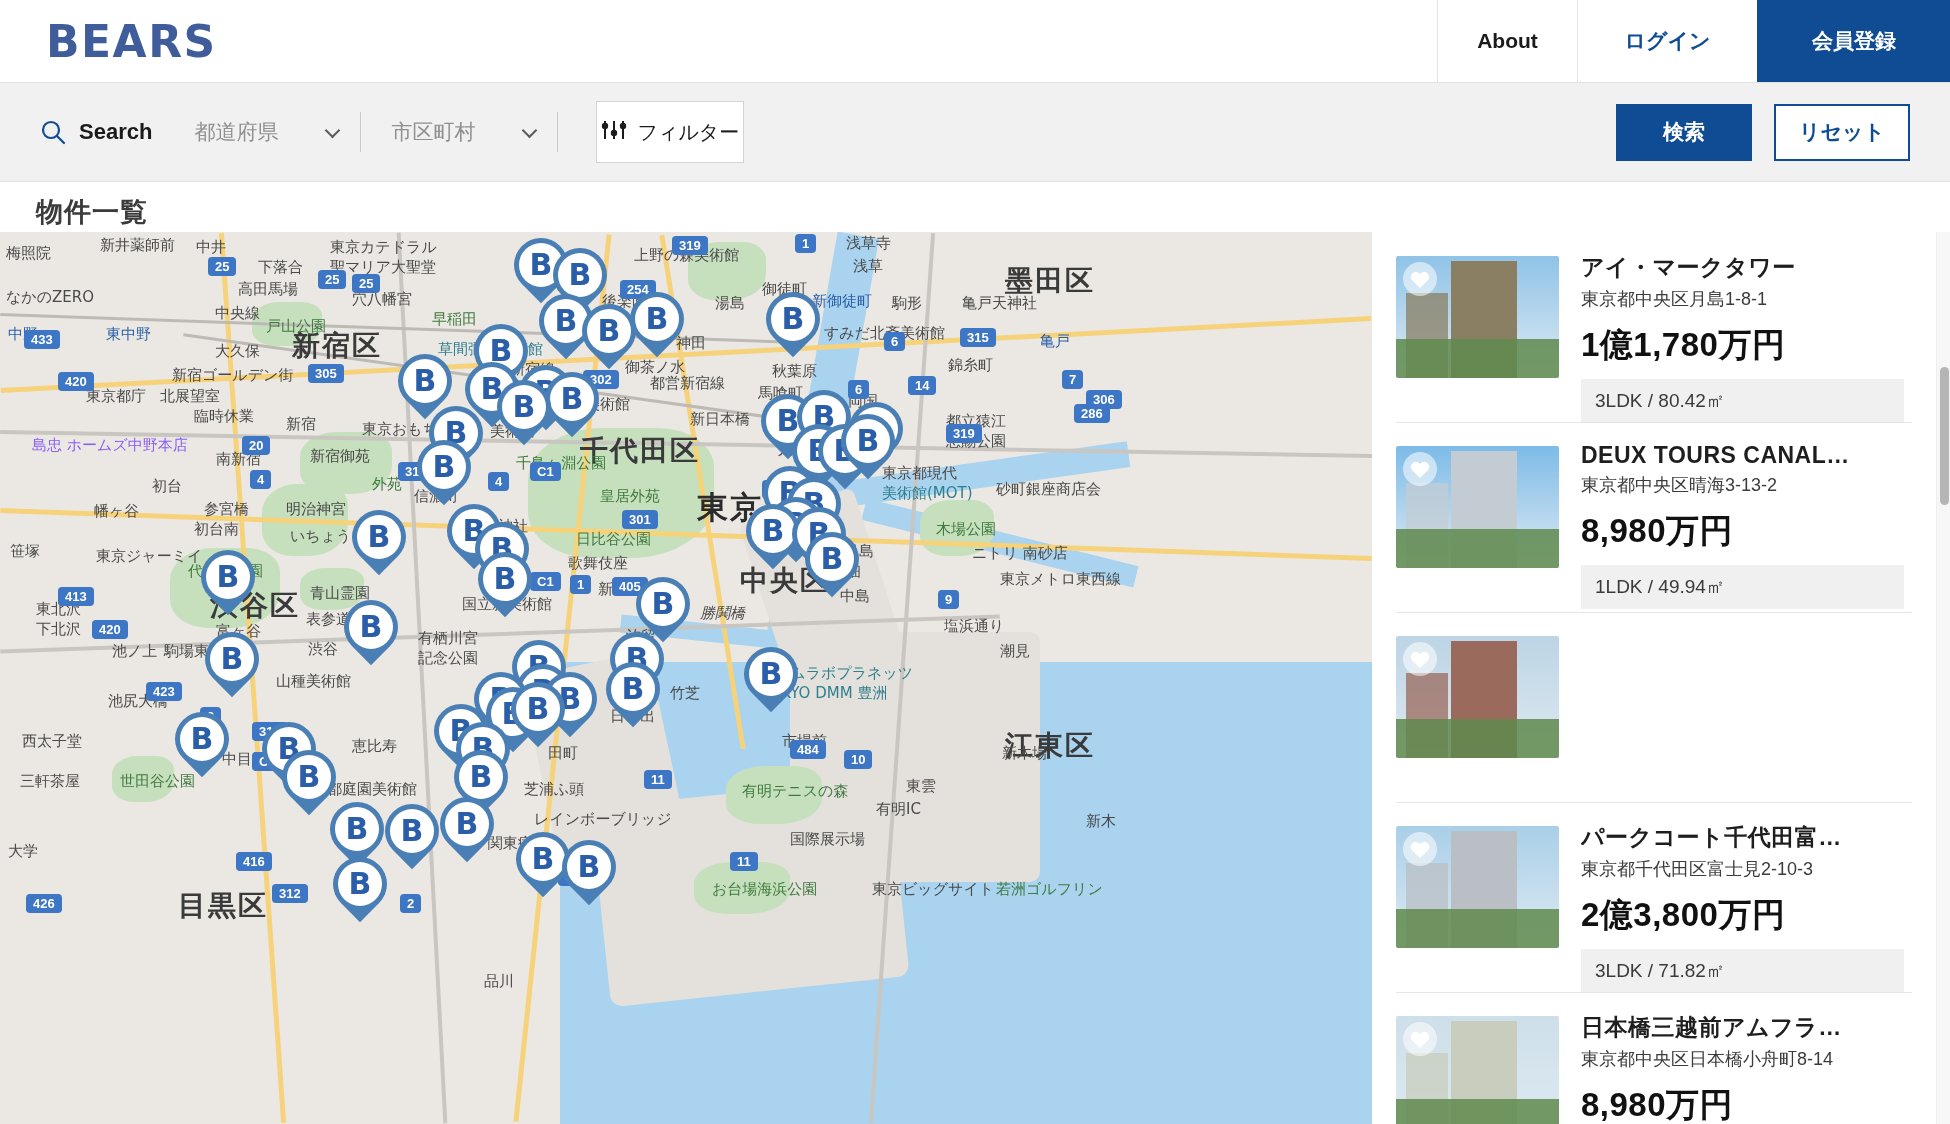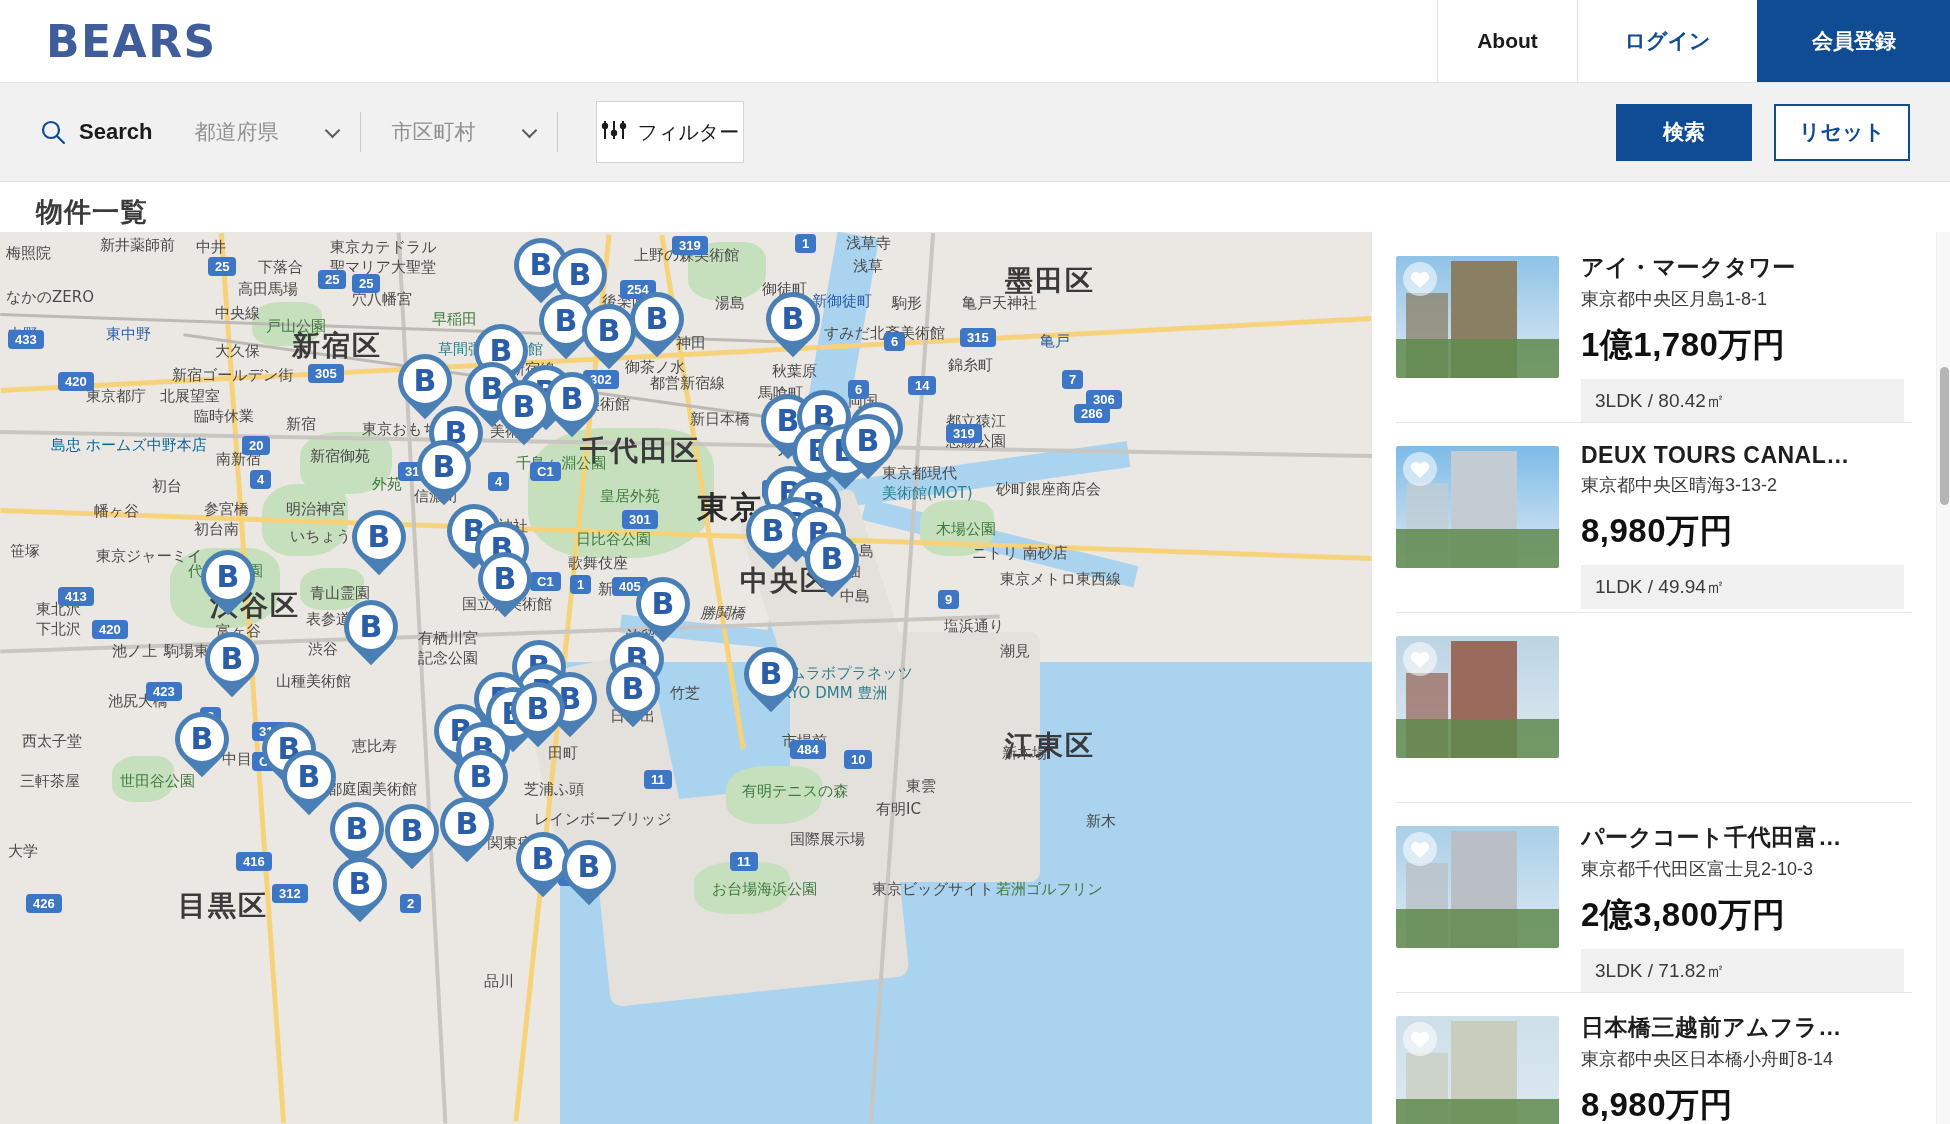--- a/index.html
+++ b/index.html
@@ -308,21 +308,21 @@
         <div class="maplabel sm-label" style="left: 86px; top: 155px; color: rgb(74, 74, 74);">東京都庁</div>
         <div class="maplabel sm-label" style="left: 160px; top: 155px; color: rgb(74, 74, 74);">北展望室</div>
         <div class="maplabel sm-label" style="left: 194px; top: 175px; color: rgb(74, 74, 74);">臨時休業</div>
         <div class="maplabel sm-label" style="left: 484px; top: 145px; color: rgb(74, 74, 74);">靖国神社</div>
         <div class="maplabel sm-label" style="left: 650px; top: 142px; color: rgb(74, 74, 74);">都営新宿線</div>
         <div class="maplabel sm-label" style="left: 758px; top: 152px; color: rgb(74, 74, 74);">馬喰町</div>
         <div class="maplabel sm-label" style="left: 848px; top: 160px; color: rgb(74, 74, 74);">両国</div>
         <div class="maplabel sm-label" style="left: 585px; top: 163px; color: rgb(74, 74, 74);">美術館</div>
         <div class="maplabel sm-label" style="left: 286px; top: 183px; color: rgb(74, 74, 74);">新宿</div>
         <div class="maplabel sm-label" style="left: 690px; top: 178px; color: rgb(74, 74, 74);">新日本橋</div>
-        <div class="maplabel sm-label" style="left: 51px; top: 204px; color: #0369a1;">島忠 ホームズ中野本店</div>
+        <div class="maplabel sm-label" style="left: 32px; top: 204px; color: #8b5cf6;">島忠 ホームズ中野本店</div>
         <div class="maplabel sm-label" style="left: 946px; top: 180px; color: rgb(74, 74, 74);">都立猿江</div>
         <div class="maplabel sm-label" style="left: 946px; top: 200px; color: rgb(74, 74, 74);">恩賜公園</div>
         <div class="maplabel sm-label" style="left: 362px; top: 188px; color: rgb(74, 74, 74);">東京おもちゃ</div>
         <div class="maplabel sm-label" style="left: 490px; top: 190px; color: rgb(74, 74, 74);">美術館</div>
         <div class="maplabel sm-label" style="left: 778px; top: 208px; color: rgb(74, 74, 74);">人形町</div>
         <div class="maplabel sm-label" style="left: 216px; top: 218px; color: rgb(74, 74, 74);">南新宿</div>
         <div class="maplabel sm-label" style="left: 310px; top: 215px; color: rgb(74, 74, 74);">新宿御苑</div>
         <div class="maplabel sm-label" style="left: 516px; top: 222px; color: rgb(63, 122, 63);">千鳥ヶ淵公園</div>
         <div class="maplabel sm-label" style="left: 882px; top: 232px; color: rgb(74, 74, 74);">東京都現代</div>
         <div class="maplabel sm-label" style="left: 882px; top: 252px; color: rgb(46, 127, 143);">美術館(MOT)</div>
@@ -385,21 +385,21 @@
         <div class="maplabel sm-label" style="left: 534px; top: 578px; color: rgb(74, 74, 74);">レインボーブリッジ</div>
         <div class="maplabel sm-label" style="left: 876px; top: 568px; color: rgb(74, 74, 74);">有明IC</div>
         <div class="maplabel sm-label" style="left: 1086px; top: 580px; color: rgb(74, 74, 74);">新木</div>
         <div class="maplabel sm-label" style="left: 468px; top: 602px; color: rgb(74, 74, 74);">本 関東病院</div>
         <div class="maplabel sm-label" style="left: 790px; top: 598px; color: rgb(74, 74, 74);">国際展示場</div>
         <div class="maplabel sm-label" style="left: 712px; top: 648px; color: rgb(63, 122, 63);">お台場海浜公園</div>
         <div class="maplabel sm-label" style="left: 872px; top: 648px; color: rgb(74, 74, 74);">東京ビッグサイト</div>
         <div class="maplabel sm-label" style="left: 996px; top: 648px; color: rgb(63, 122, 63);">若洲ゴルフリン</div>
         <div class="maplabel sm-label" style="left: 484px; top: 700px; color: rgb(74, 74, 74); margin-top: 40px;">品川</div>
         <div class="maplabel sm-label" style="left: 8px; top: 610px; color: rgb(74, 74, 74);">大学</div>
-        <div class="shield" style="left: 8px; top: 98px; text-align: center;">433</div>
+        <div class="shield" style="left: 24px; top: 98px; text-align: center;">433</div>
         <div class="shield" style="left: 208px; top: 25px;">25</div>
         <div class="shield" style="left: 318px; top: 38px;">25</div>
         <div class="shield" style="left: 352px; top: 42px;">25</div>
         <div class="shield" style="left: 620px; top: 48px;">254</div>
         <div class="shield" style="left: 672px; top: 4px;">319</div>
         <div class="shield" style="left: 795px; top: 2px;">1</div>
         <div class="shield" style="left: 58px; top: 140px;">420</div>
         <div class="shield" style="left: 308px; top: 132px;">305</div>
         <div class="shield" style="left: 583px; top: 138px;">302</div>
         <div class="shield" style="left: 884px; top: 100px;">6</div>

